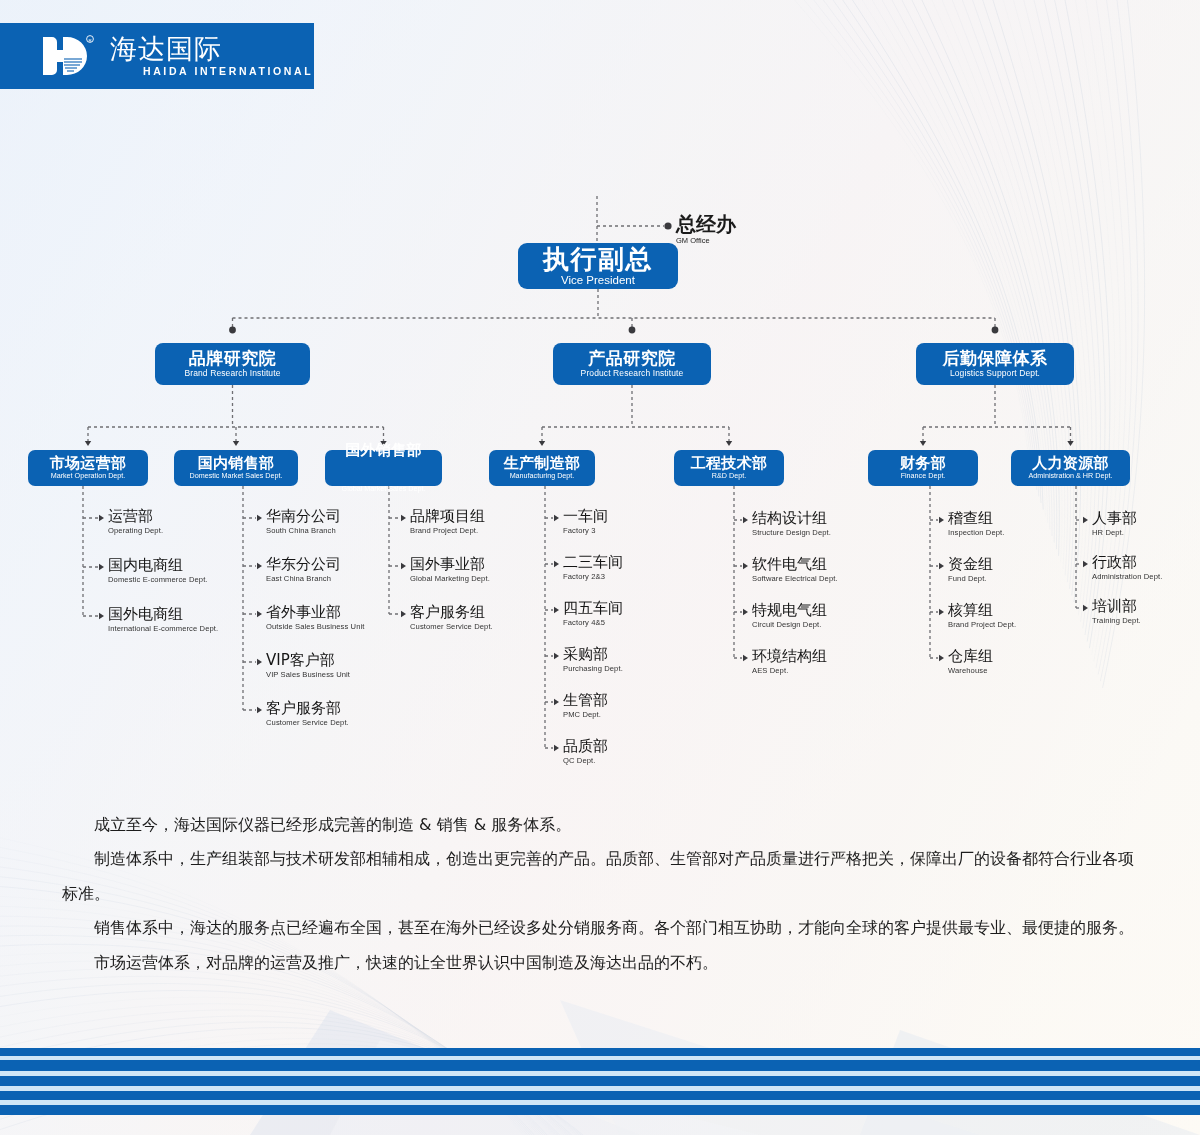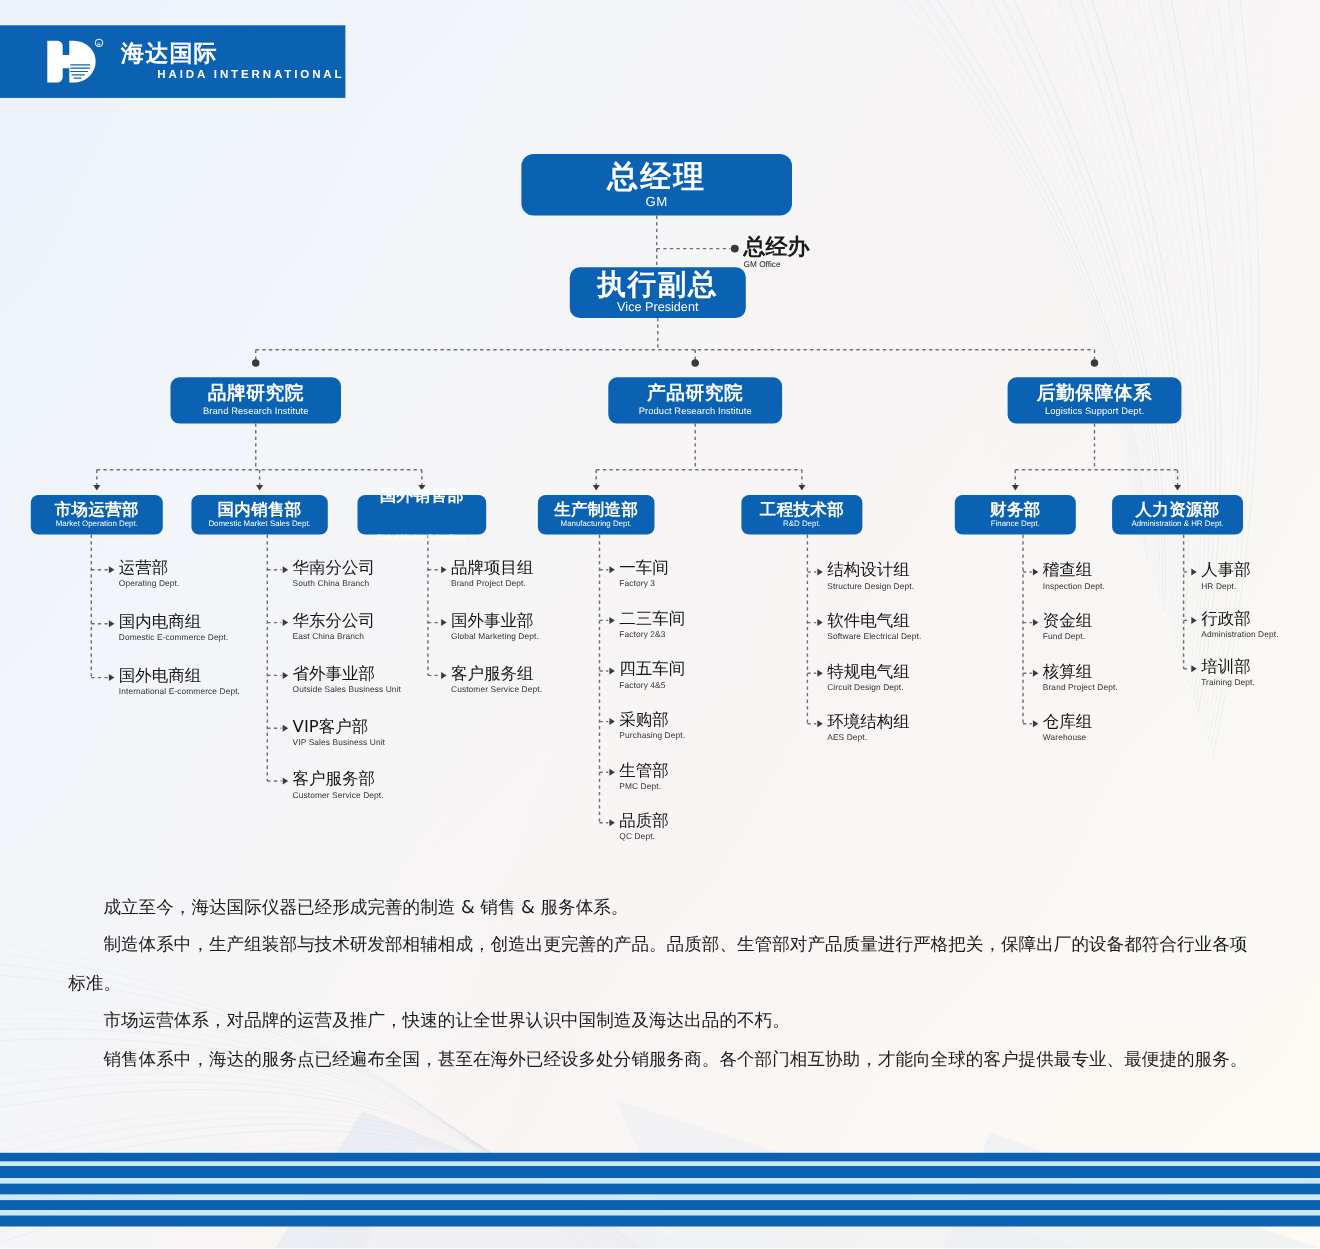--- a/index.html
+++ b/index.html
@@ -24,21 +24,21 @@
     position: absolute; left: 0; top: 23px;
     width: 314px; height: 66px;
     background: #0b62b3;
     display: flex; align-items: center;
     padding-left: 40px;
     z-index: 12;
   }
   .logo-mark { position: relative; width: 56px; height: 44px; flex: none; }
   .logo-text-wrap { margin-left: 14px; color: #fff; }
   .logo-cn {
-    font-size: 21px; font-weight: bold; letter-spacing: 1px;
+    font-size: 27px; font-weight: normal; letter-spacing: 1px;
     line-height: 1.0; font-family: "DejaVu Sans", sans-serif;
   }
   .logo-en {
     font-size: 10.5px; font-weight: bold; letter-spacing: 2.6px;
     margin-top: 3px;
     padding-left: 33px;
   }
 
   
   #chart { position: absolute; left: 0; top: 0; width: 1200px; height: 800px; z-index: 5; }
@@ -311,24 +311,20 @@
       <polygon points="939,562.8 939,569.2 944,566"></polygon>
       <polygon points="939,608.8 939,615.2 944,612"></polygon>
       <polygon points="939,654.8 939,661.2 944,658"></polygon>
       <polygon points="1083,516.8 1083,523.2 1088,520"></polygon>
       <polygon points="1083,560.8 1083,567.2 1088,564"></polygon>
       <polygon points="1083,604.8 1083,611.2 1088,608"></polygon>
     </g>
 </svg>
 
 <div id="chart">
-    <div class="node lvl1" style="left: 474px; top: 140px; width: 246px; height: 56px;">
-      <div class="cn">总经理</div>
-      <div class="en">GM</div>
-    </div>
     <div class="node lvl2" style="left: 518px; top: 243px; width: 160px; height: 46px;">
       <div class="cn">执行副总</div>
       <div class="en">Vice President</div>
     </div>
     <div class="float-node" style="left: 676px; top: 214px;">
       <div class="cn">总经办</div>
       <div class="en">GM Office</div>
     </div>
     <div class="node lvl3" style="left: 155px; top: 343px; width: 155px; height: 42px;">
       <div class="cn">品牌研究院</div>
@@ -480,22 +476,22 @@
     </div>
     <div class="leaf" style="left: 1092px; top: 599px;">
       <div class="cn">培训部</div>
       <div class="en">Training Dept.</div>
     </div>
   </div>
 
 <div id="body-copy">
     <p>成立至今，海达国际仪器已经形成完善的制造 &amp; 销售 &amp; 服务体系。</p>
     <p>制造体系中，生产组装部与技术研发部相辅相成，创造出更完善的产品。品质部、生管部对产品质量进行严格把关，保障出厂的设备都符合行业各项标准。</p>
+    <p>销售体系中，海达的服务点已经遍布全国，甚至在海外已经设多处分销服务商。各个部门相互协助，才能向全球的客户提供最专业、最便捷的服务。</p>
     <p>市场运营体系，对品牌的运营及推广，快速的让全世界认识中国制造及海达出品的不朽。</p>
-    <p>销售体系中，海达的服务点已经遍布全国，甚至在海外已经设多处分销服务商。各个部门相互协助，才能向全球的客户提供最专业、最便捷的服务。</p>
   </div>
 
 <div id="bottom-bars">
   <div class="bar" style="top:18px;height:8px;"></div>
   <div class="bar-lt" style="top:26px;height:4px;"></div>
   <div class="bar" style="top:30px;height:11px;"></div>
   <div class="bar-lt" style="top:41px;height:5px;"></div>
   <div class="bar" style="top:46px;height:10px;"></div>
   <div class="bar-lt" style="top:56px;height:5px;"></div>
   <div class="bar" style="top:61px;height:9px;"></div>

